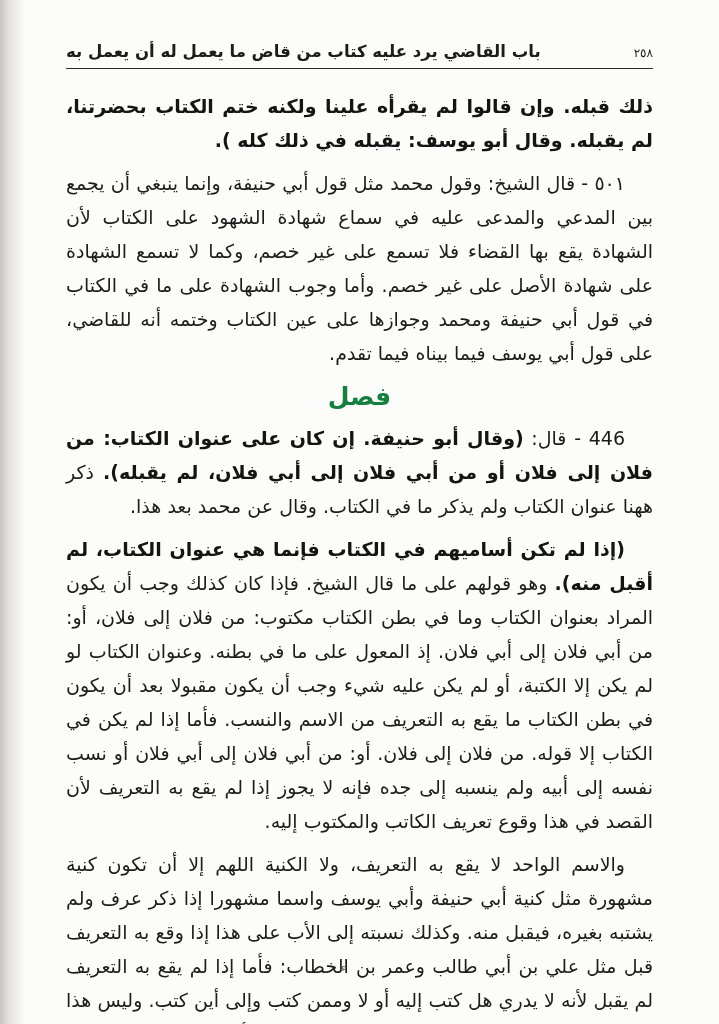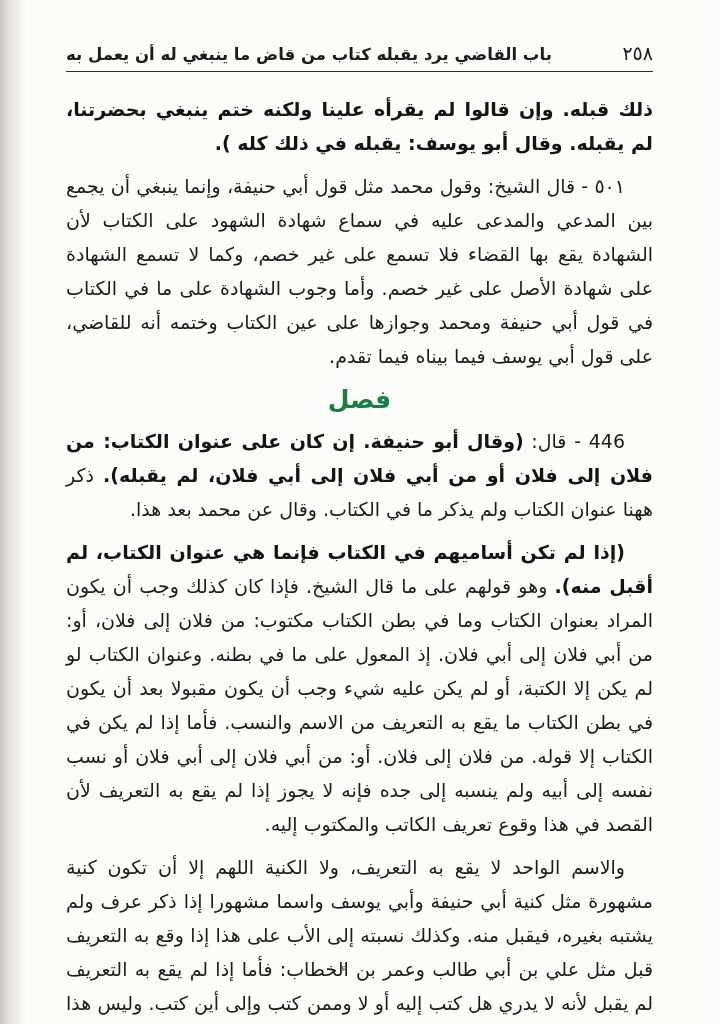--- a/index.html
+++ b/index.html
@@ -31,22 +31,23 @@
     align-items: flex-end;
     border-bottom: 1.6px solid #2b2b2b;
     padding-bottom: 7px;
   }
   .chapter-title {
     font-size: 16.5px;
     font-weight: bold;
     letter-spacing: 0;
   }
   .page-number {
-    font-size: 19px;
+    font-size: 12px;
     padding-left: 4px;
+    font-family: Liberation Serif, serif;
   }
   .body-text {
     margin-top: 20px;
     text-align: justify;
   }
   p.para {
     font-size: 19px;
     line-height: 34px;
     text-align: justify;
     margin-bottom: 9px;
@@ -72,26 +73,26 @@
 </head>
 <body>
 
 <div class="page">
   <div class="edge-shadow"></div>
 
   <div class="content">
 
     <div class="page-header">
       <span class="page-number">٢٥٨</span>
-      <span class="chapter-title">باب القاضي يرد يقبله كتاب من قاض ما ينبغي له أن يعمل به</span>
+      <span class="chapter-title">باب القاضي يرد عليه كتاب من قاض ما يعمل له أن يعمل به</span>
     </div>
 
     <div class="body-text">
 
-      <p class="para bold"><span>ذلك قبله. وإن قالوا لم يقرأه علينا ولكنه ختم ينبغي بحضرتنا، لم يقبله. وقال أبو يوسف: يقبله في ذلك كله ).</span></p>
+      <p class="para bold"><span>ذلك قبله. وإن قالوا لم يقرأه علينا ولكنه ختم الكتاب بحضرتنا، لم يقبله. وقال أبو يوسف: يقبله في ذلك كله ).</span></p>
 
       <p class="para indent"><span>٥٠١ - قال الشيخ: وقول محمد مثل قول أبي حنيفة، وإنما ينبغي أن يجمع بين المدعي والمدعى عليه في سماع شهادة الشهود على الكتاب لأن الشهادة يقع بها القضاء فلا تسمع على غير خصم، وكما لا تسمع الشهادة على شهادة الأصل على غير خصم. وأما وجوب الشهادة على ما في الكتاب في قول أبي حنيفة ومحمد وجوازها على عين الكتاب وختمه أنه للقاضي، على قول أبي يوسف فيما بيناه فيما تقدم.</span></p>
 
       <div class="section-heading">فصل</div>
 
       <p class="para indent"><span>446 - قال: </span><span class="bold">(وقال أبو حنيفة. إن كان على عنوان الكتاب: من فلان إلى فلان أو من أبي فلان إلى أبي فلان، لم يقبله).</span><span> ذكر ههنا عنوان الكتاب ولم يذكر ما في الكتاب. وقال عن محمد بعد هذا.</span></p>
 
       <p class="para indent"><span class="bold">(إذا لم تكن أساميهم في الكتاب فإنما هي عنوان الكتاب، لم أقبل منه).</span><span> وهو قولهم على ما قال الشيخ. فإذا كان كذلك وجب أن يكون المراد بعنوان الكتاب وما في بطن الكتاب مكتوب: من فلان إلى فلان، أو: من أبي فلان إلى أبي فلان. إذ المعول على ما في بطنه. وعنوان الكتاب لو لم يكن إلا الكتبة، أو لم يكن عليه شيء وجب أن يكون مقبولا بعد أن يكون في بطن الكتاب ما يقع به التعريف من الاسم والنسب. فأما إذا لم يكن في الكتاب إلا قوله. من فلان إلى فلان. أو: من أبي فلان إلى أبي فلان أو نسب نفسه إلى أبيه ولم ينسبه إلى جده فإنه لا يجوز إذا لم يقع به التعريف لأن القصد في هذا وقوع تعريف الكاتب والمكتوب إليه.</span></p>
 
       <p class="para indent"><span>والاسم الواحد لا يقع به التعريف، ولا الكنية اللهم إلا أن تكون كنية مشهورة مثل كنية أبي حنيفة وأبي يوسف واسما مشهورا إذا ذكر عرف ولم يشتبه بغيره، فيقبل منه. وكذلك نسبته إلى الأب على هذا إذا وقع به التعريف قبل مثل علي بن أبي طالب وعمر بن الخطاب: فأما إذا لم يقع به التعريف لم يقبل لأنه لا يدري هل كتب إليه أو لا وممن كتب وإلى أين كتب. وليس هذا ككتابه: من فلان قاضي بلد كذا إلى قاضي بلد كذا، أو لم يقل: فلان، ولكنه إلى قاضي بلد كذا، إنه يقبل لأن هذا يقع به التعريف. لأن قاضي ذلك البلد لا يكون إلا واحدا في الأغلب. فيكون</span></p>

